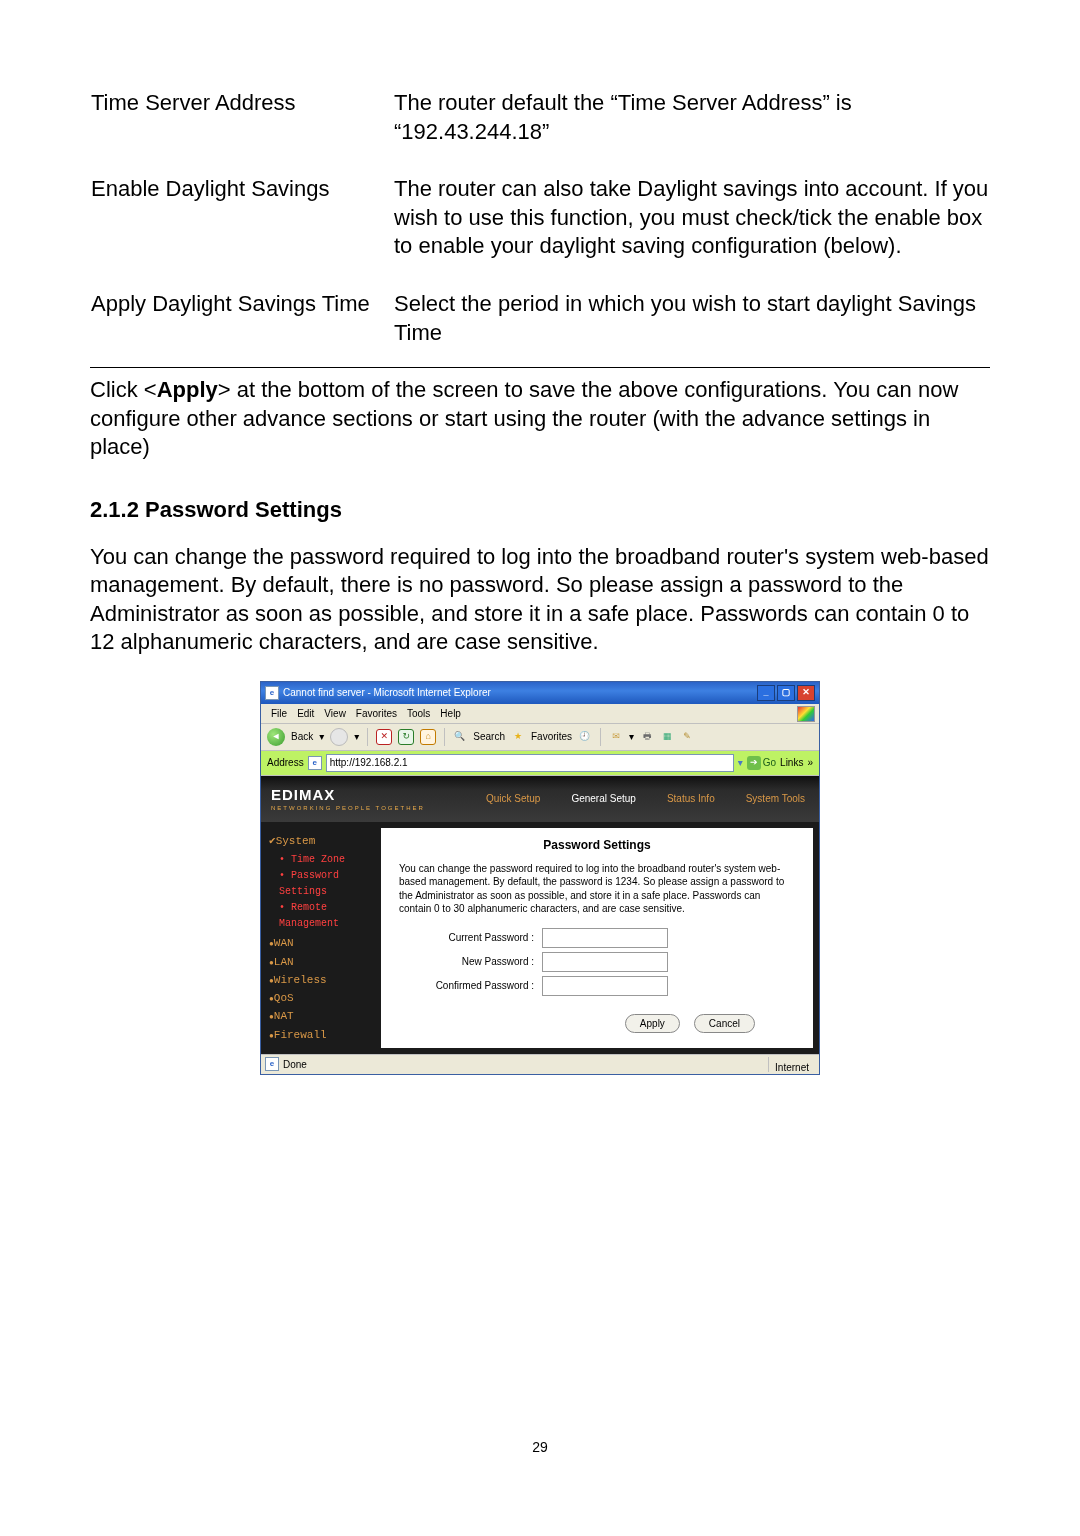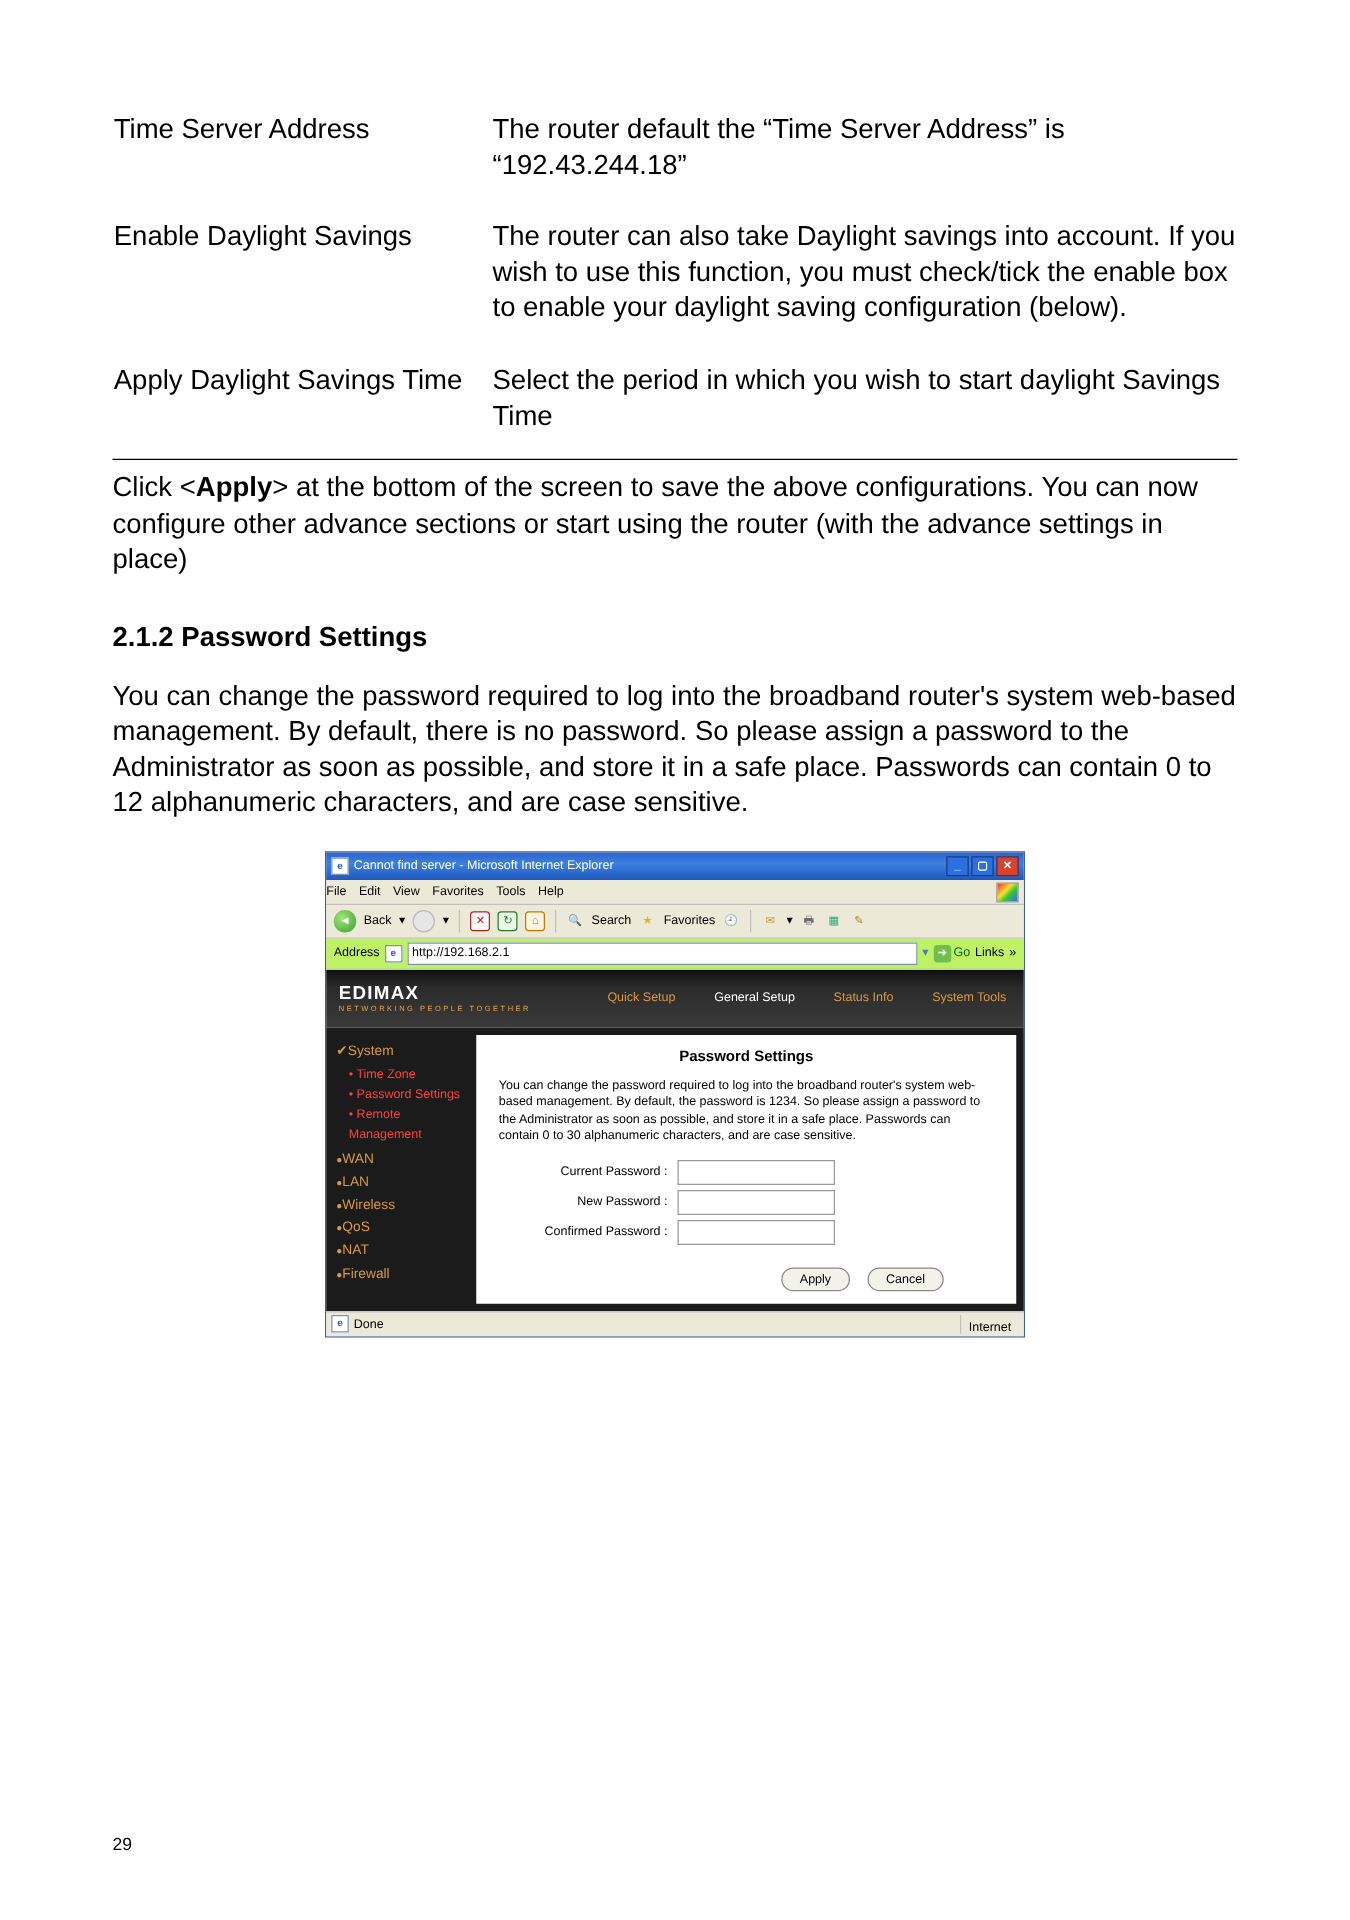--- a/index.html
+++ b/index.html
@@ -68,21 +68,21 @@
     font-size: 9px;
     font-weight: bold;
     color: #fff;
   }
   .win-btn.min { background:#2b6fe0; }
   .win-btn.max { background:#2b6fe0; }
   .win-btn.close { background:#d8432f; }
   .ie-menu {
     background: #ece9d8;
     border-bottom: 1px solid #c0c0c0;
-    padding: 3px 0;
+    padding: 3px 10px;
     display: flex;
     gap: 10px;
     position: relative;
   }
   .ie-menu .winflag {
     position: absolute;
     right: 4px; top: 2px;
     width: 16px; height: 14px;
     background: linear-gradient(135deg,#e33,#fd3 40%,#3c3 60%,#36e);
     border: 1px solid #999;
@@ -187,20 +187,21 @@
   }
   .app-body{
     display:flex;
     flex:1;
     background:#1b1b1b;
   }
   .sidebar{
     width:120px;
     padding:8px 8px;
     box-sizing:border-box;
+    font-family:Liberation Mono, monospace;
   }
   .sidebar .grp{
     color:#d99847;
     font-size:11px;
     margin:4px 0 4px 0;
   }
   .sidebar .sub{
     color:#d99847;
     font-size:10px;
     margin-left:10px;
@@ -274,22 +275,22 @@
     margin-left:auto;
     padding:0 6px;
     display:flex;align-items:center;gap:4px;flex-direction:column;
   }
   .ie-status .globe{
     width:10px;height:10px;border-radius:50%;
     background:radial-gradient(circle at 35% 35%, #8ec8ef, #1f5aa3);
   }
   .pageno{
     position:absolute;
-    bottom:12px;left:0;right:0;
-    text-align:left;
+    bottom:40px;left:0;right:0;
+    text-align:center;
     font-size:14px;
   }
   .page-wrap{
     position:relative;
     height:100%;
     box-sizing:border-box;
   }
   .ie-pageicon{
     width:12px;height:12px;border:1px solid #7a96b5;
     background:#fff;color:#2b63c8;

